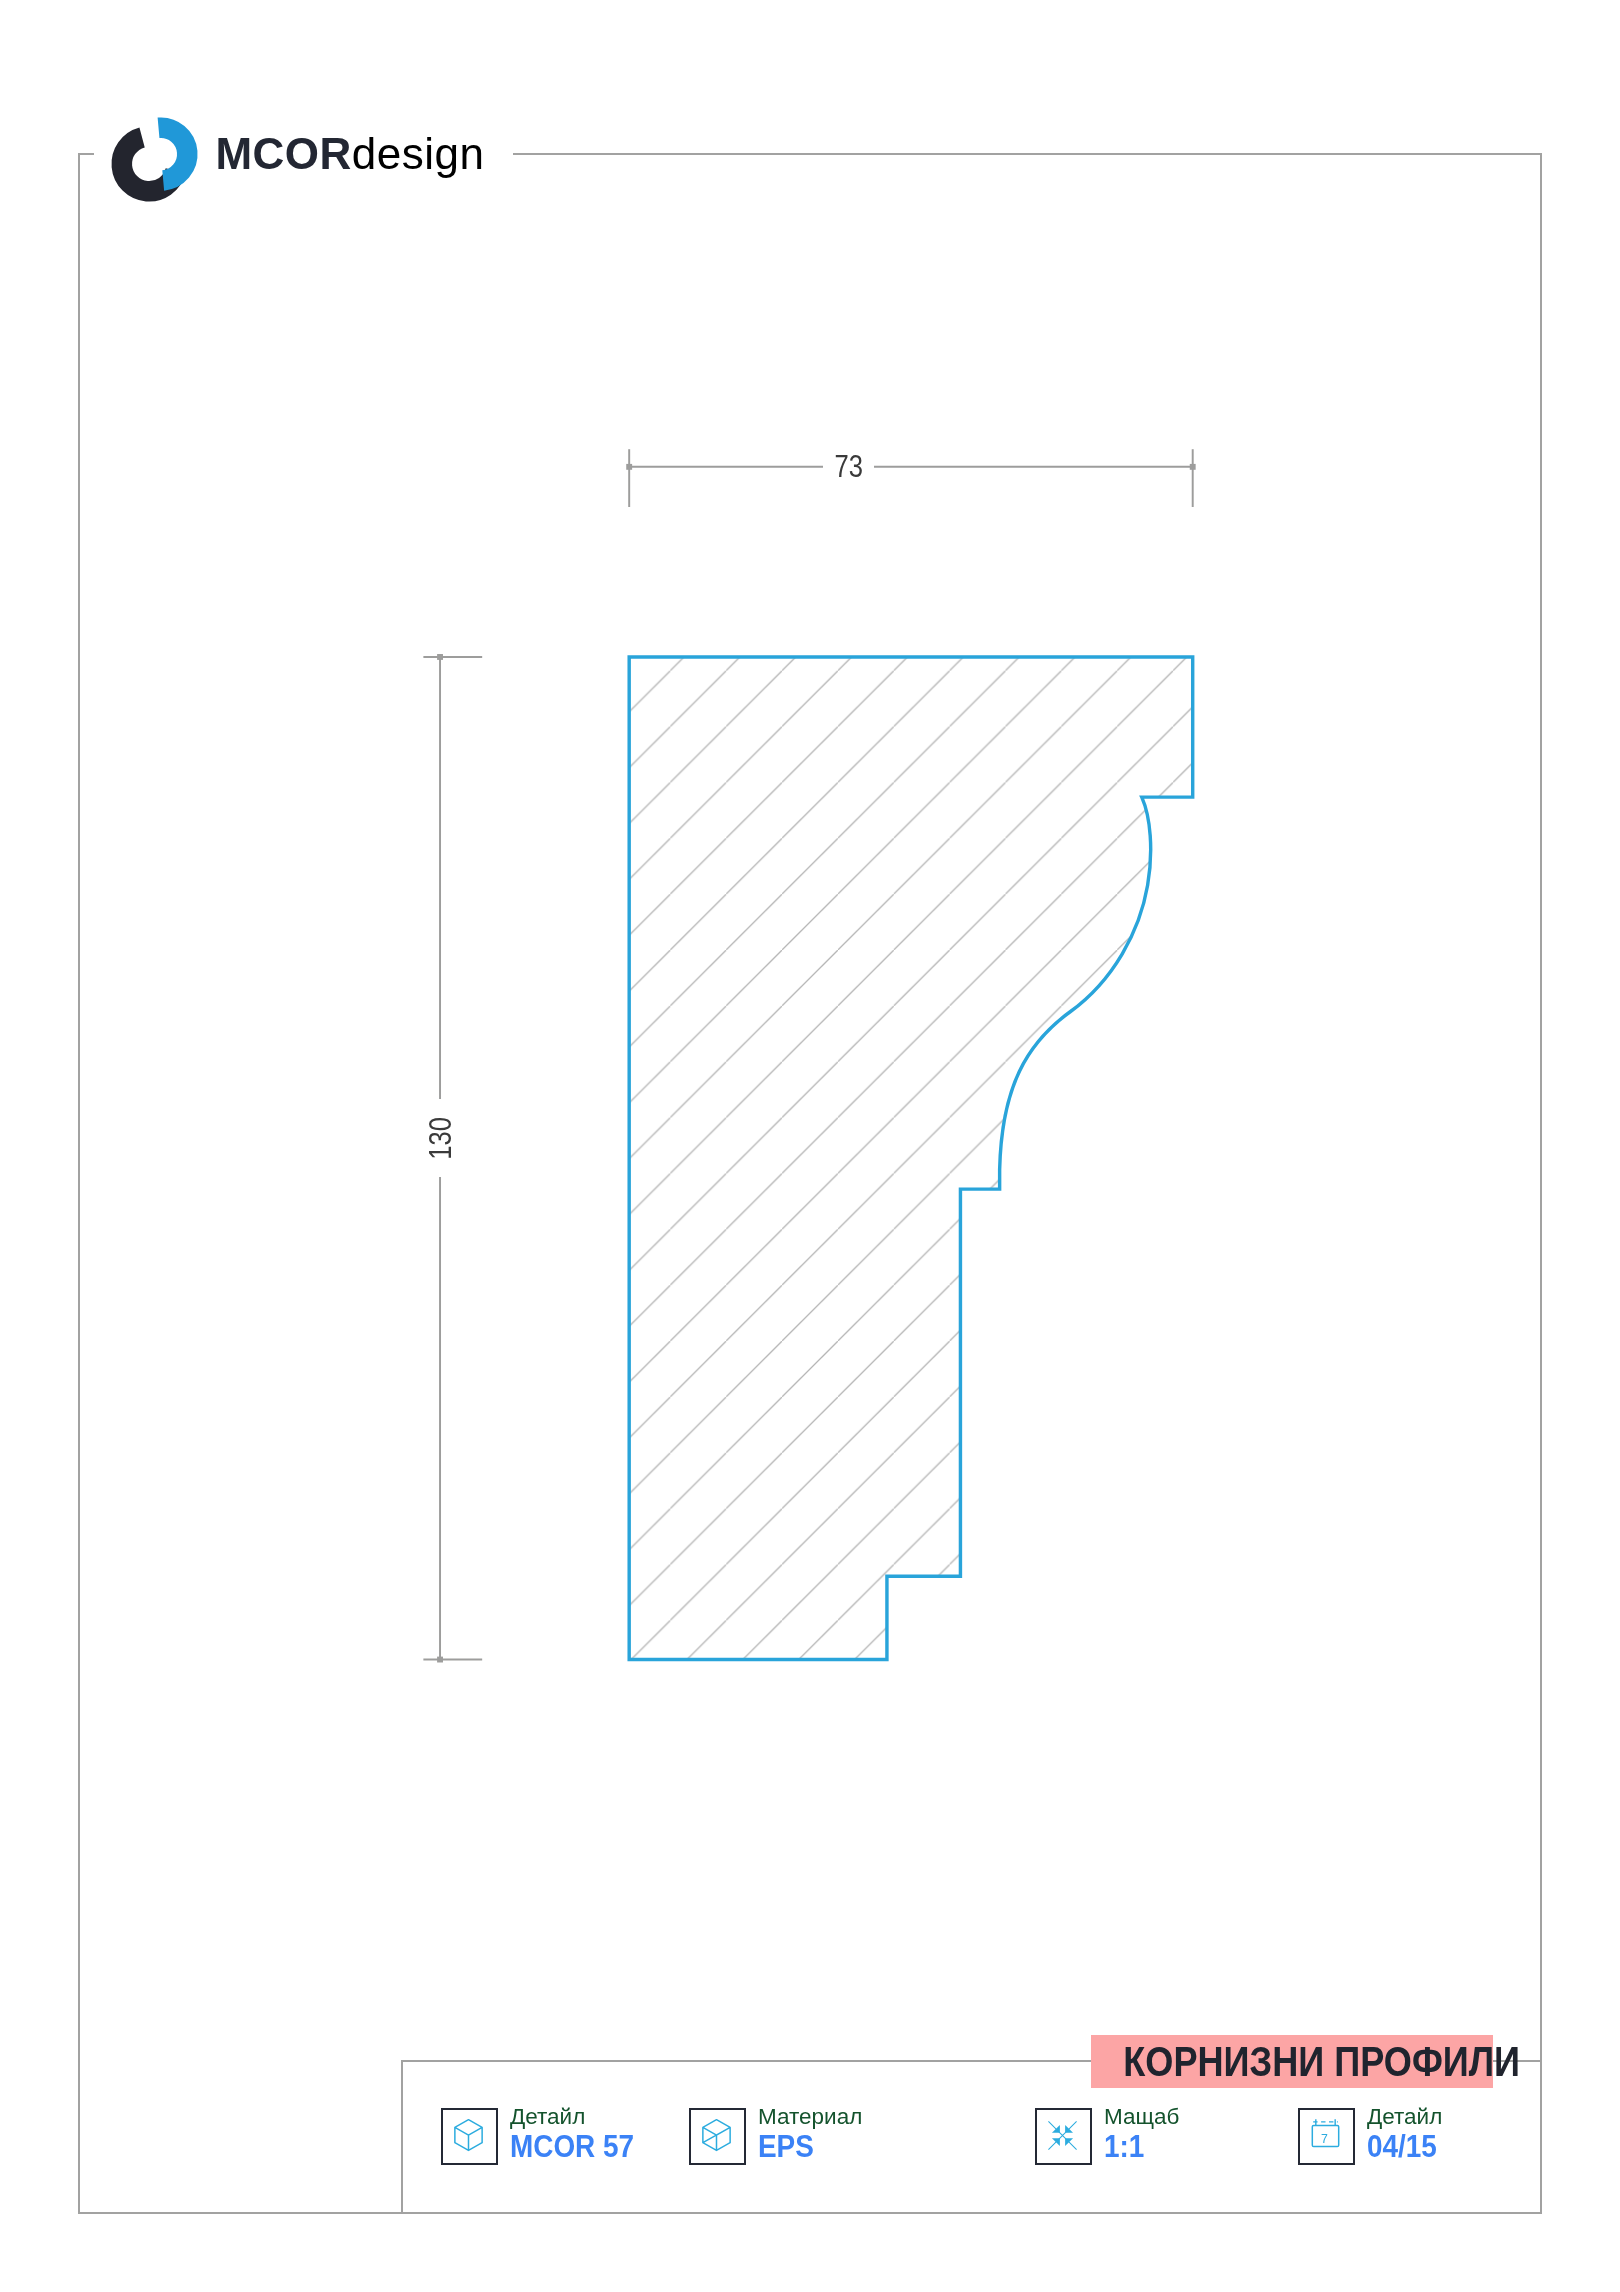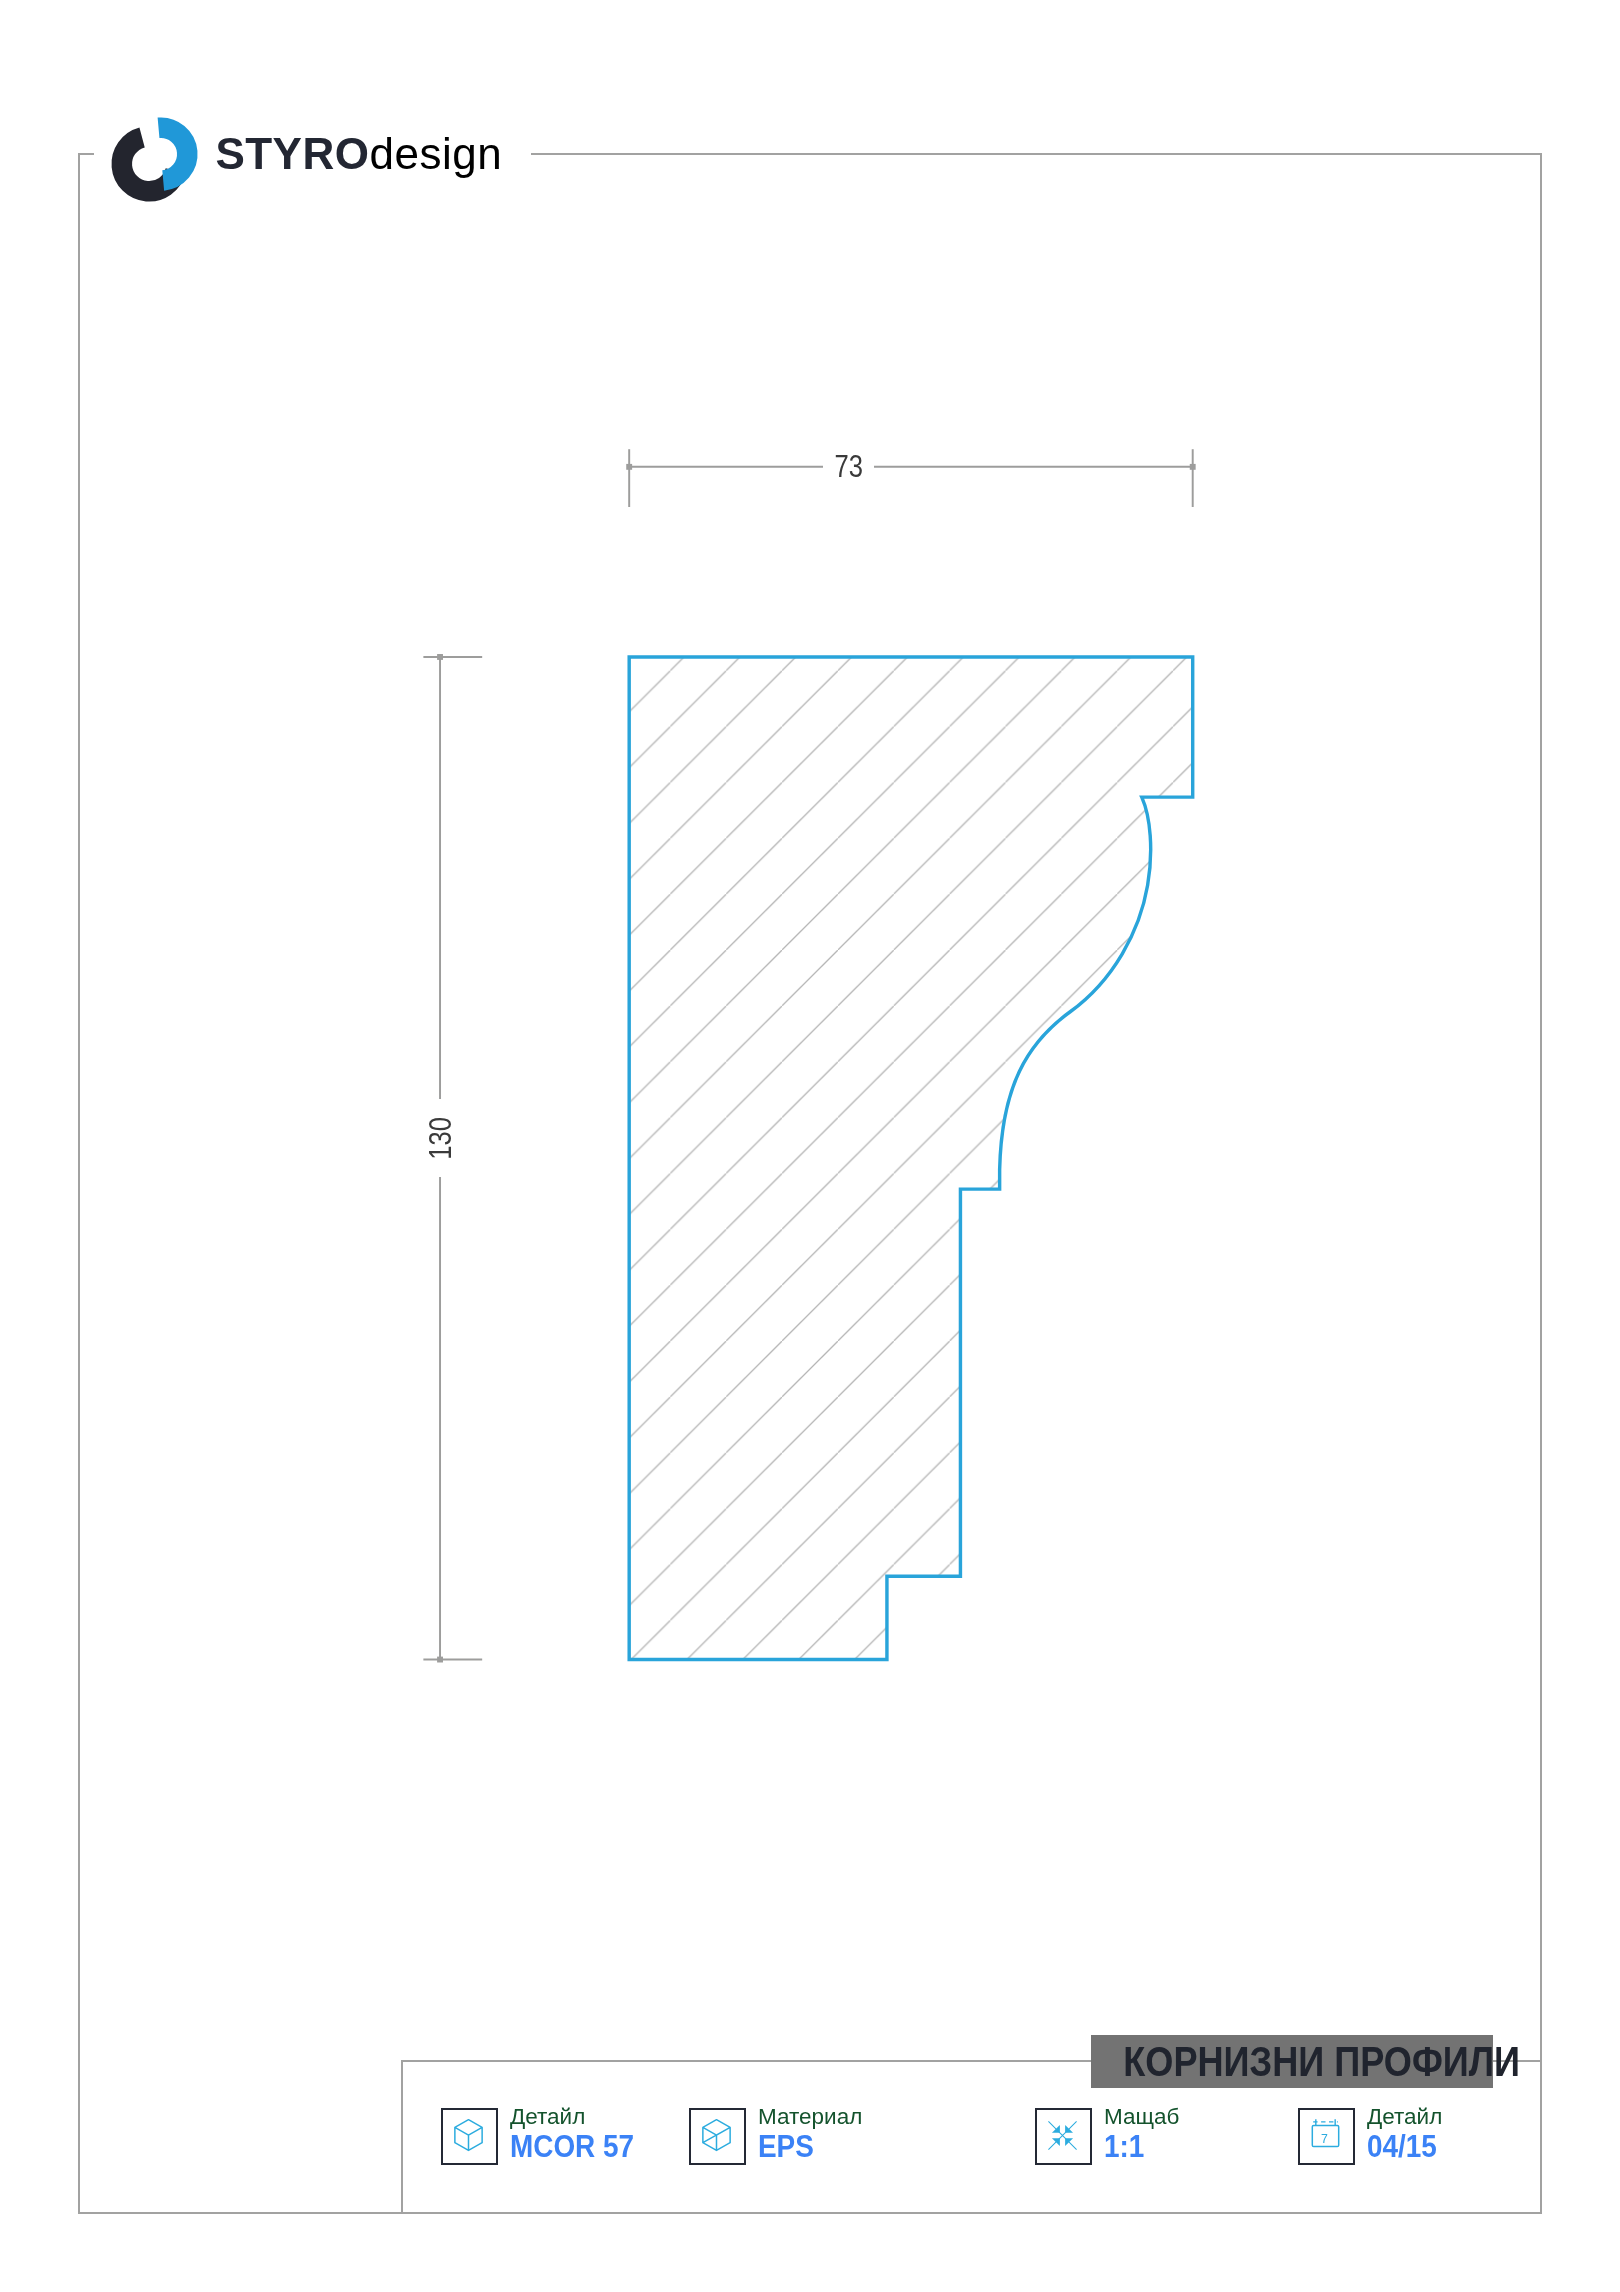--- a/index.html
+++ b/index.html
@@ -30,21 +30,21 @@
   }
   .dim-text .squeeze{display:inline-block;transform:scaleX(.8);transform-origin:center;}
   #dim-width-text{left:823px;top:446px;width:51px;height:41px;line-height:41px;}
   #dim-height-text{
     left:440px;top:1138px;width:78px;height:41px;line-height:41px;
     transform:translate(-50%,-50%) rotate(-90deg);
   }
   
   .section-title{
     position:absolute;left:1091px;top:2035px;width:402px;height:53px;
-    line-height:53px;text-align:center;background:#737373;z-index:2;
+    line-height:53px;text-align:center;background:#fca5a5;z-index:2;
     font-size:42px;font-weight:700;color:#20242e;white-space:nowrap;
   }
   .section-title .squeeze{display:inline-block;transform:scaleX(.86);transform-origin:center;}
   .field{position:absolute;top:2108px;z-index:2;}
   .icon-box{
     position:absolute;left:0;top:0;width:57px;height:57px;
     border:2.9px solid #242935;box-sizing:border-box;background:#fff;
   }
   .field-texts{position:absolute;left:69px;top:-3.9px;white-space:nowrap;}
   .field-label{font-size:22.5px;color:#14532d;line-height:25.5px;}
@@ -98,21 +98,21 @@
 <div class="dim-text" id="dim-height-text">
   <span class="squeeze">130</span>
 </div>
 
 <div class="logo-wrap">
   <svg width="90" height="90" viewBox="0 0 92 92" style="margin-top:7.8px;">
     <path d="M32.8,25 A28,28 0 1 0 67.1,59.2" fill="none" stroke="#23252e" stroke-width="21"></path>
     <path d="M49.6,15.1 A27,27 0 0 1 54.4,68.9" fill="none" stroke="#2098d8" stroke-width="21"></path>
   </svg>
   <div class="logo-text">
-    <span class="brand-bold">STYRO</span><span class="brand-light">design</span>
+    <span class="brand-bold">MCOR</span><span class="brand-light">design</span>
   </div>
 </div>
 
 <div class="section-title">
   <span class="squeeze">КОРНИЗНИ ПРОФИЛИ</span>
 </div>
 
 <div class="field" style="left:441px;">
   <div class="icon-box">
     <svg width="51" height="51" viewBox="0 0 58 58">

